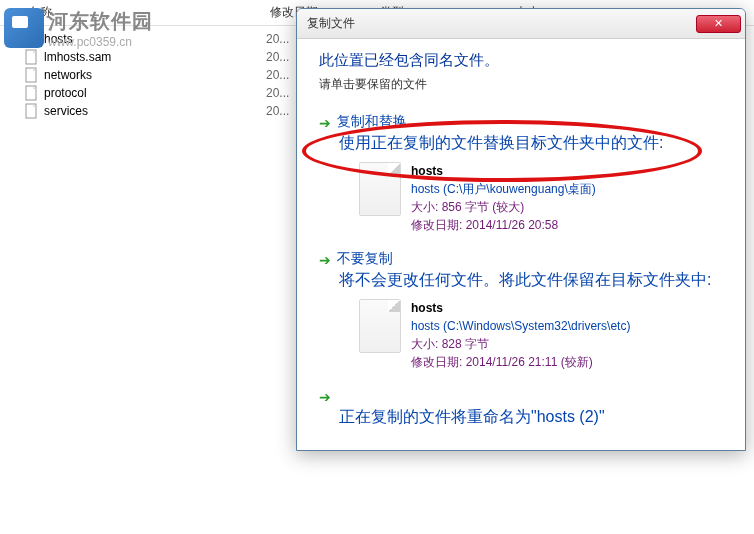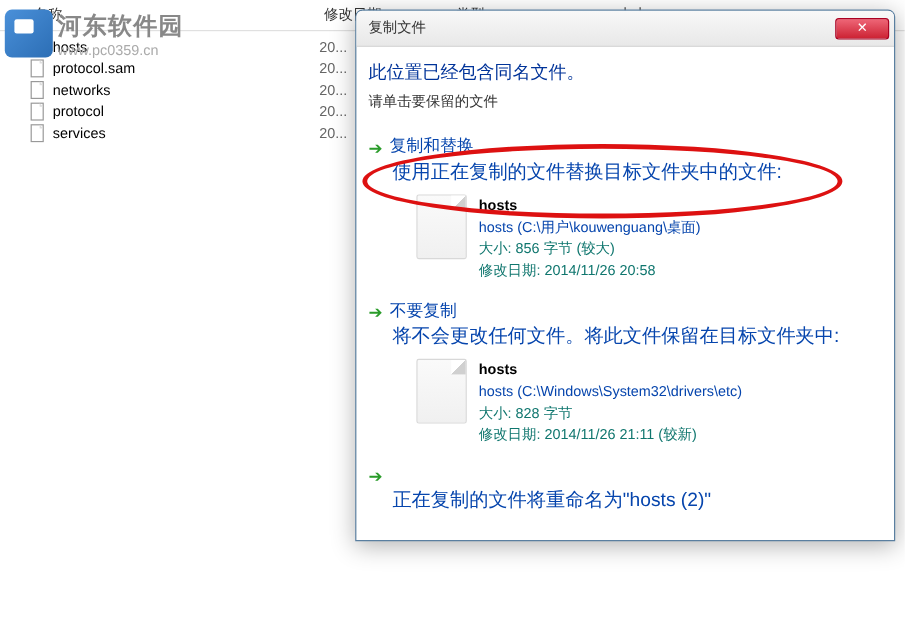--- a/index.html
+++ b/index.html
@@ -23,37 +23,37 @@
 .wm-logo::before { content: ""; position: absolute; top: 8px; left: 8px; width: 16px; height: 12px; background: #fff; border-radius: 2px; }
 .wm-text { margin-left: 4px; }
 .wm-title { font-size: 20px; font-weight: bold; color: #888; letter-spacing: 1px; }
 .wm-url { font-size: 12px; color: #aaa; }
 
 .dialog { position: absolute; top: 8px; left: 296px; width: 450px; height: 443px; background: #fff; border: 1px solid #5a7fa0; border-radius: 6px 6px 0 0; box-shadow: 0 4px 20px rgba(0,0,0,0.3); overflow: hidden; }
 .dialog-titlebar { height: 30px; background: linear-gradient(to bottom, #f8f8f8, #e8e8e8); border-bottom: 1px solid #d0d0d0; display: flex; align-items: center; padding: 0 4px 0 10px; }
 .dialog-title { flex: 1; font-size: 12px; color: #333; }
 .dialog-close { width: 45px; height: 18px; background: linear-gradient(to bottom, #e67, #c23); border: 1px solid #a02; border-radius: 3px; display: flex; align-items: center; justify-content: center; color: #fff; font-size: 11px; cursor: pointer; }
 
-.dialog-body { padding: 12px 10px; }
+.dialog-body { padding: 12px 22px; }
 .dialog-heading { font-size: 15px; color: #003399; margin-bottom: 6px; }
 .dialog-sub { font-size: 12px; color: #333; margin-bottom: 14px; }
 
 .option { padding: 6px 0 10px 0; }
 .option-head { display: flex; align-items: flex-start; gap: 6px; }
 .arrow-icon { color: #2a9c2a; font-size: 14px; margin-top: 2px; }
 .option-title { font-size: 14px; color: #0645ad; }
 .option-desc { font-size: 16px; color: #0645ad; margin-left: 20px; margin-top: 2px; }
 
 .file-detail { display: flex; margin-left: 40px; margin-top: 8px; gap: 10px; }
 .file-doc-icon { width: 42px; height: 54px; background: linear-gradient(to bottom, #fafafa, #f0f0f0); border: 1px solid #d8d8d8; border-radius: 2px; position: relative; }
 .file-doc-icon::before { content:""; position:absolute; top:0; right:0; width:12px; height:12px; background:linear-gradient(135deg,#fff 50%, #d0d0d0 50%); }
 .file-info { font-size: 12px; line-height: 1.5; }
 .file-info .fname { color: #000; font-weight: bold; }
 .file-info .fpath { color: #0645ad; }
-.file-info .fmeta { color: #0f766e; }
+.file-info .fmeta { color: #701a75; }
 
 .red-ellipse { position: absolute; top: 120px; left: 302px; width: 400px; height: 62px; border: 4px solid #d11; border-radius: 50%; pointer-events: none; z-index: 20; }
 
 svg.ico { width: 16px; height: 16px; }
 </style>
 </head>
 <body>
 
 <div class="explorer">
   <div class="columns">
@@ -76,21 +76,21 @@
       <div class="file-date">20...</div>
     </div>
     <div class="file-row">
       <div class="file-name-cell">
         <span class="file-icon">
             <svg class="ico" viewBox="0 0 16 16">
               <rect x="2" y="1" width="10" height="14" fill="#fff" stroke="#999"></rect>
               <path d="M9 1 L12 4 L9 4 Z" fill="#ddd"></path>
             </svg>
           </span>
-        <span>protocol.sam</span>
+        <span>lmhosts.sam</span>
       </div>
       <div class="file-date">20...</div>
     </div>
     <div class="file-row">
       <div class="file-name-cell">
         <span class="file-icon">
             <svg class="ico" viewBox="0 0 16 16">
               <rect x="2" y="1" width="10" height="14" fill="#fff" stroke="#999"></rect>
               <path d="M9 1 L12 4 L9 4 Z" fill="#ddd"></path>
             </svg>

